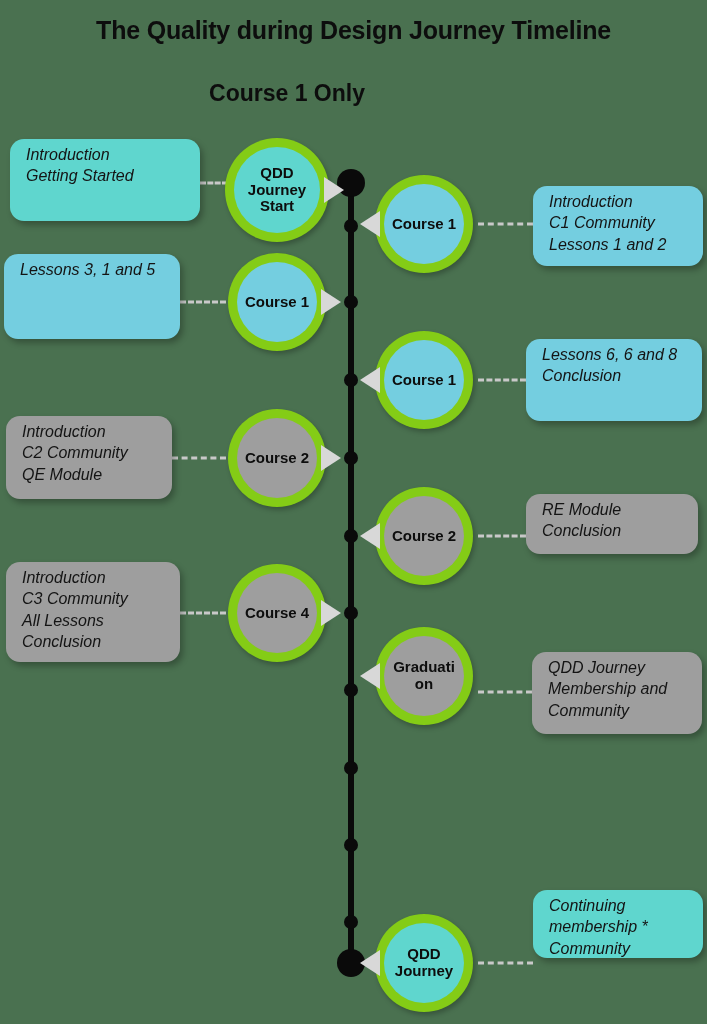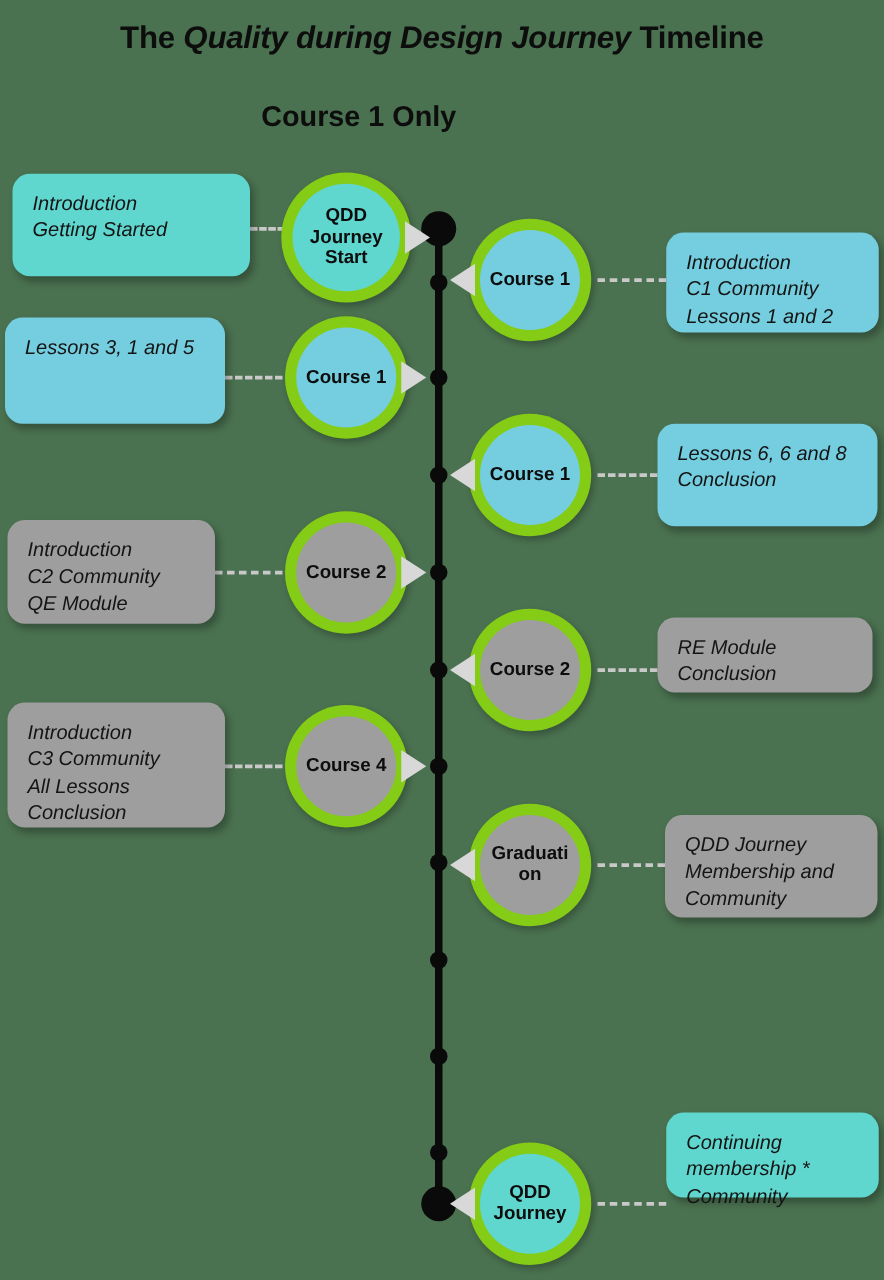--- a/index.html
+++ b/index.html
@@ -28,21 +28,20 @@
     top: 16px;
     width: 707px;
     text-align: center;
     font-size: 25px;
     font-weight: bold;
     color: #0d0d0d;
     letter-spacing: -0.2px;
     white-space: nowrap;
   }
   .title .em {
-    font-style: italic;
   }
   .subtitle {
     position: absolute;
     left: 0;
     top: 80px;
     width: 574px;
     text-align: center;
     font-size: 23px;
     font-weight: bold;
     color: #0d0d0d;
@@ -120,21 +119,21 @@
 
   .fill-teal   { background: #5fd6ce; }
   .fill-blue   { background: #74cee0; }
   .fill-gray   { background: #9e9e9e; }
 
   
   .box {
     position: absolute;
     border-radius: 14px;
     box-sizing: border-box;
-    padding: 14px 16px 10px 16px;
+    padding: 5px 16px 10px 16px;
     font-style: italic;
     font-size: 16px;
     line-height: 1.33;
     color: #141414;
     box-shadow: 3px 4px 6px rgba(0,0,0,0.28);
     white-space: pre-line;
   }
 
   
   .connector {
@@ -230,21 +229,21 @@
         <div class="inner fill-gray">Course 2</div>
       </div>
       <div class="node point-left" style="left: 424px; top: 536px; width: 98px; height: 98px;">
         <span class="tail"></span>
         <div class="inner fill-gray">Course 2</div>
       </div>
       <div class="node point-right" style="left: 277px; top: 613px; width: 98px; height: 98px;">
         <span class="tail"></span>
         <div class="inner fill-gray">Course 4</div>
       </div>
-      <div class="node point-left" style="left: 424px; top: 692px; width: 98px; height: 98px;">
+      <div class="node point-left" style="left: 424px; top: 676px; width: 98px; height: 98px;">
         <span class="tail"></span>
         <div class="inner fill-gray">Graduati on</div>
       </div>
       <div class="node point-left" style="left: 424px; top: 963px; width: 98px; height: 98px;">
         <span class="tail"></span>
         <div class="inner fill-teal">QDD Journey</div>
       </div>
     </div>
 
 </div>

